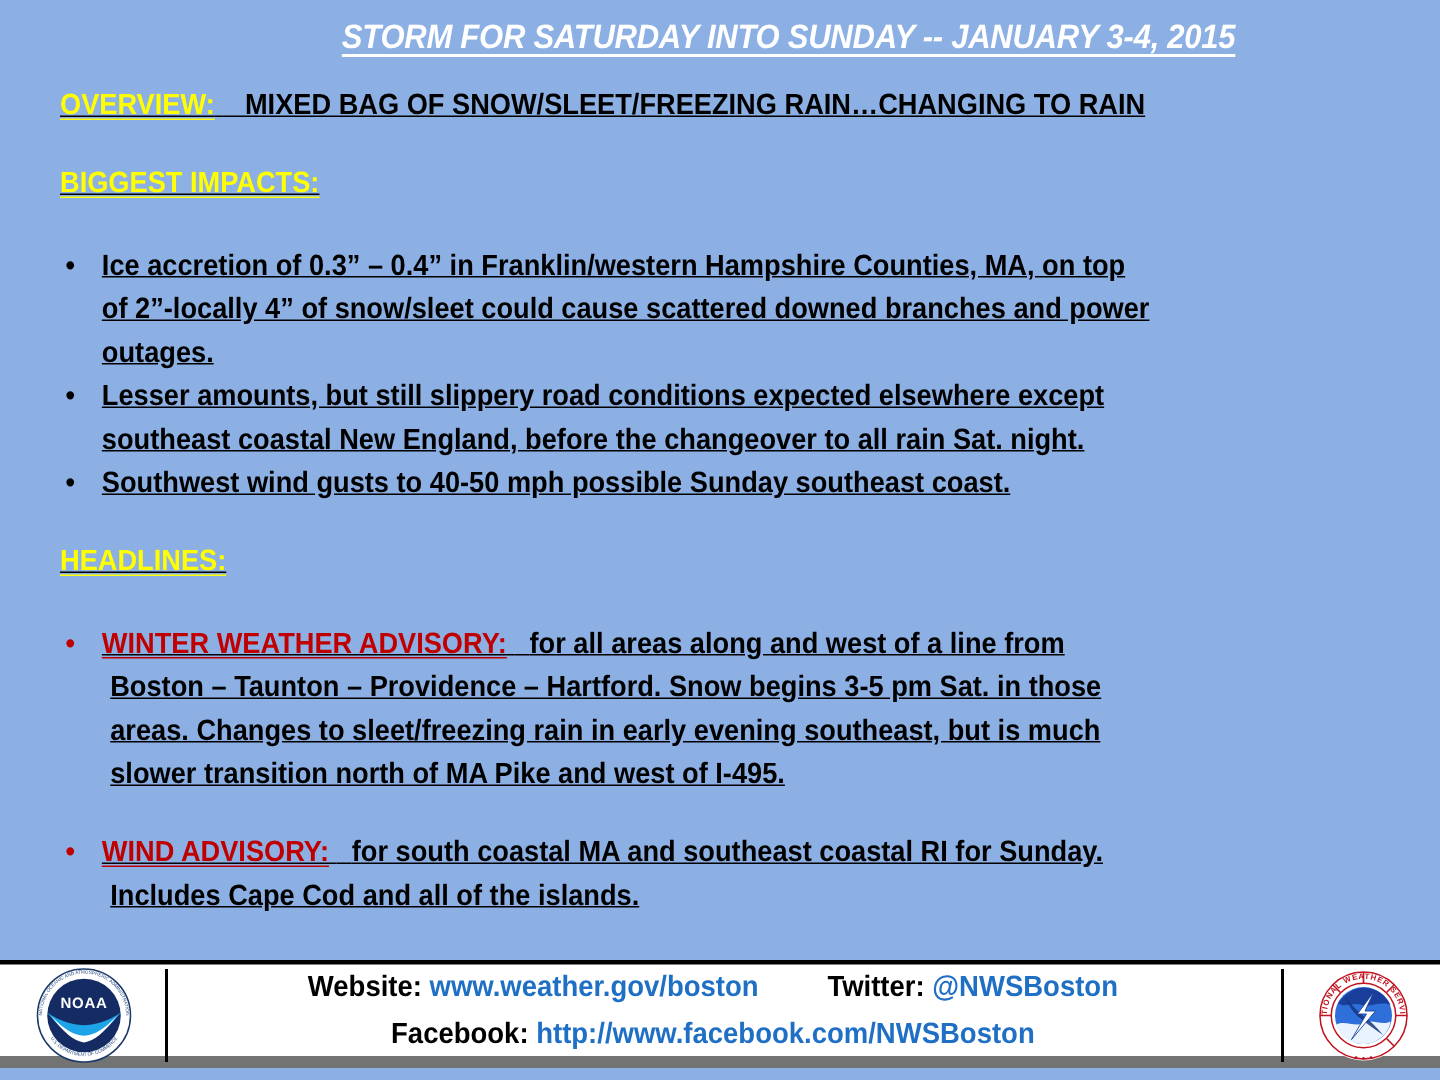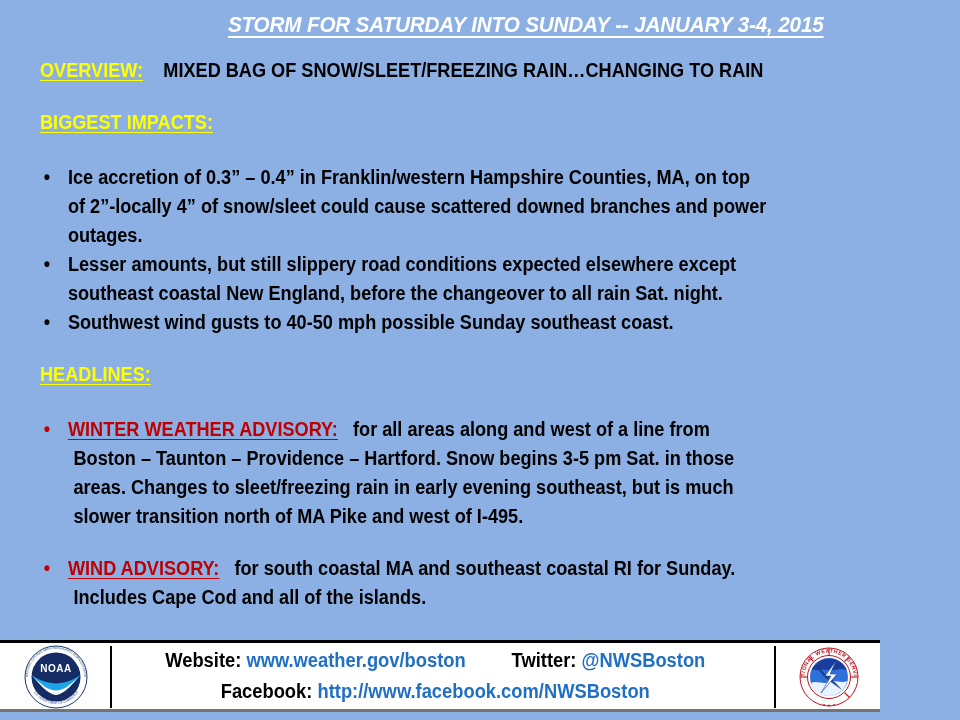--- a/index.html
+++ b/index.html
@@ -44,20 +44,21 @@
     transform: scaleX(0.92);
     transform-origin: center;
   }
 
   
   .body-area {
     position: absolute;
     left: 40px;
     top: 56px;
     width: 890px;
+    text-decoration: underline;
   }
 
   .line {
     font-size: 19.5px;
     font-weight: bold;
     color: #000000;
     line-height: 29px;
     white-space: nowrap;
     transform: scaleX(0.93);
     transform-origin: left center;
@@ -103,25 +104,25 @@
     color: #C00000;
     text-decoration: underline;
     text-underline-offset: 3px;
   }
 
   
   .footer {
     position: absolute;
     left: 0;
     top: 640px;
-    width: 880px;
+    width: 960px;
     height: 72px;
     background: #FFFFFF;
     border-top: 3px solid #000000;
-    border-bottom: 3px solid #737373;
+    border-bottom: 8px solid #737373;
     box-sizing: border-box;
   }
   .footer-inner {
     position: relative;
     width: 100%;
     height: 100%;
   }
   .footer-text {
     position: absolute;
     left: 108px;

